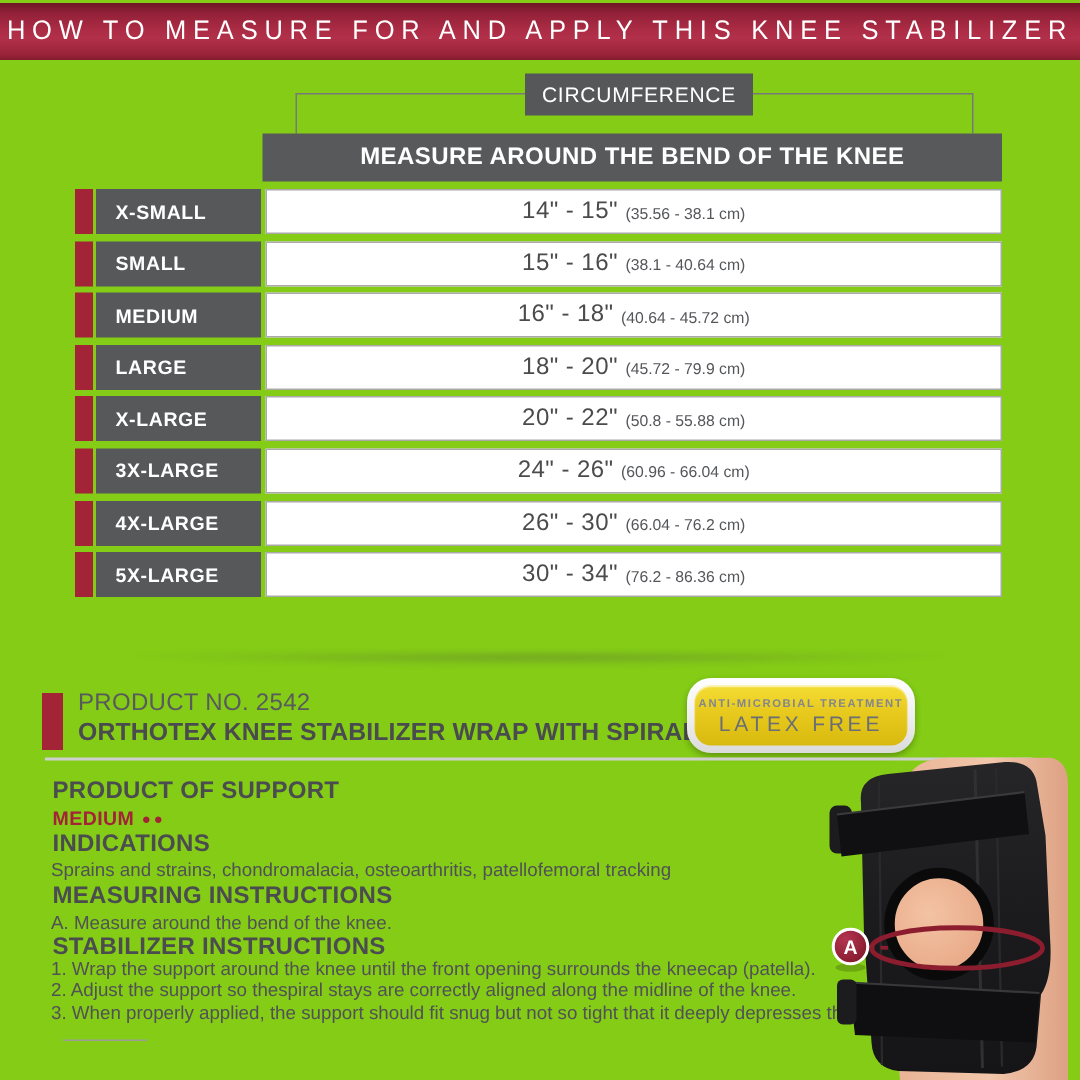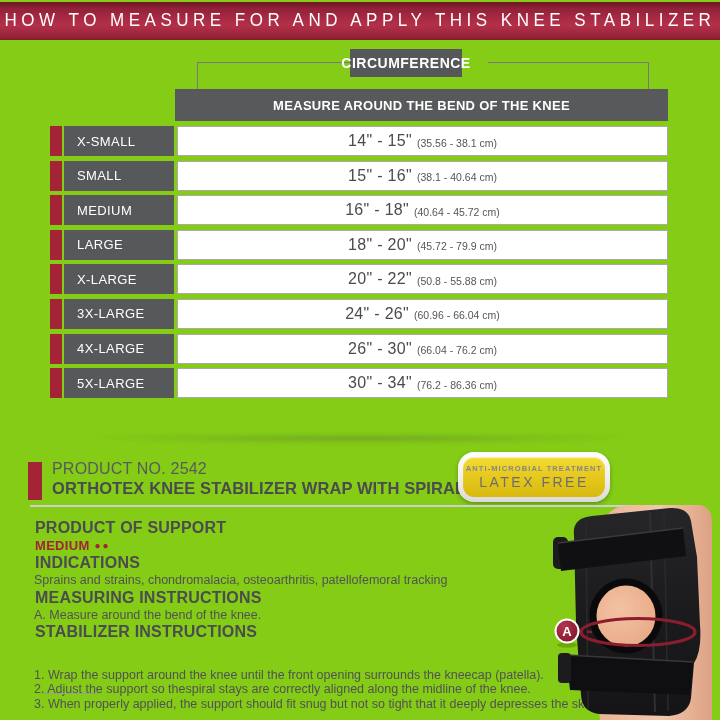--- a/index.html
+++ b/index.html
@@ -6,36 +6,36 @@
   .page{position:relative;width:720px;height:720px;background:#84cc16;overflow:hidden;
         font-family:"Liberation Sans",sans-serif;color:#4b4c4f;}
 
   
   .banner{position:absolute;left:0;top:2px;width:720px;height:38px;
     background:linear-gradient(180deg,#6f1626 0%,#922138 18%,#ad2c45 48%,#b23049 62%,#9a2439 90%,#821b2d 100%);
     display:flex;align-items:center;justify-content:center;}
   .banner span{color:#ffffff;font-size:17px;letter-spacing:4.5px;font-weight:400;transform:scaleY(1.05);}
 
   
-  .circ-box{position:absolute;left:350px;top:49px;width:112px;height:28px;background:#565759;
-    color:#fff;font-weight:bold;font-size:14px;letter-spacing:.5px;display:flex;align-items:center;justify-content:center;}
+  .circ-box{position:absolute;left:350px;top:49px;width:152px;height:28px;background:#565759;
+    color:#fff;font-weight:normal;font-size:14px;letter-spacing:.5px;display:flex;align-items:center;justify-content:center;}
   .bline{position:absolute;background:#77787a;}
   .bl-left{left:197px;top:62px;width:153px;height:1px;}
   .bl-right{left:488px;top:62px;width:160px;height:1px;}
   .bv-left{left:197px;top:62px;width:1px;height:27px;}
   .bv-right{left:648px;top:62px;width:1px;height:27px;}
 
   .measure-header{position:absolute;left:175px;top:89px;width:493px;height:32px;background:#58595a;
-    color:#fff;font-weight:bold;font-size:13px;letter-spacing:.3px;display:flex;align-items:center;justify-content:center;}
+    color:#fff;font-weight:bold;font-size:16px;letter-spacing:.3px;display:flex;align-items:center;justify-content:center;}
 
   
   .rows{position:absolute;left:50px;top:126px;width:618px;display:flex;flex-direction:column;gap:4.6px;}
   .row{display:flex;height:30px;}
   .row .accent{width:12px;background:#a32337;margin-right:2px;flex:none;}
-  .row .size-cell{width:110px;flex:none;background:#57585a;color:#ffffff;font-weight:normal;font-size:13px;
+  .row .size-cell{width:110px;flex:none;background:#57585a;color:#ffffff;font-weight:bold;font-size:13px;
     letter-spacing:.4px;display:flex;align-items:center;padding-left:13px;box-sizing:border-box;margin-right:3px;}
   .row .value-cell{flex:1;background:#ffffff;border:1px solid #a9a9a9;display:flex;align-items:center;justify-content:center;box-sizing:border-box;}
   .row .inches{font-size:16px;color:#4b4b4d;letter-spacing:.3px;}
   .row .cm{font-size:10.5px;color:#55565a;margin-left:5px;padding-top:3px;}
   .table-shadow{position:absolute;left:62px;top:436px;width:596px;height:9px;
     background:radial-gradient(55% 100% at 50% 0%,rgba(70,70,70,.38),rgba(255,255,255,0) 85%);filter:blur(2px);}
 
   
   .prod-bar{position:absolute;left:28px;top:462px;width:14px;height:38px;background:#a32337;}
   .prod-no{position:absolute;left:52px;top:460px;font-size:16px;color:#595a5e;letter-spacing:.2px;}
@@ -52,21 +52,21 @@
   .badge-l1{font-size:7.5px;font-weight:bold;letter-spacing:1.1px;color:#83868d;}
   .badge-l2{font-size:14px;letter-spacing:2.5px;color:#6b6e75;margin-top:1px;}
 
   
   .h{position:absolute;left:35px;font-size:16px;font-weight:bold;color:#4b4c4f;letter-spacing:.2px;}
   .t{position:absolute;left:34px;font-size:12.5px;color:#515255;}
   .deg-h{top:519px;} .ind-h{top:554px;} .meas-h{top:589px;} .app-h{top:623px;}
   .medium{position:absolute;left:35px;top:538px;font-size:13px;font-weight:bold;color:#a32337;letter-spacing:.3px;}
   .medium .dots{font-size:10px;letter-spacing:2px;vertical-align:1px;margin-left:5px;}
   .ind-t{top:573px;} .meas-t{top:608px;}
-  .steps{position:absolute;left:34px;top:668px;width:600px;}
+  .steps{position:absolute;left:34px;top:639px;width:600px;}
   .step{font-size:12.5px;line-height:14.3px;color:#515255;padding-left:14px;text-indent:-14px;}
   .skin-underline{position:absolute;left:42px;top:693px;width:56px;height:1px;background:#9b9b9b;}
 
   
   .figure{position:absolute;left:552px;top:505px;width:168px;height:215px;}
 </style>
 </head>
 <body>
 
 <div class="page">

